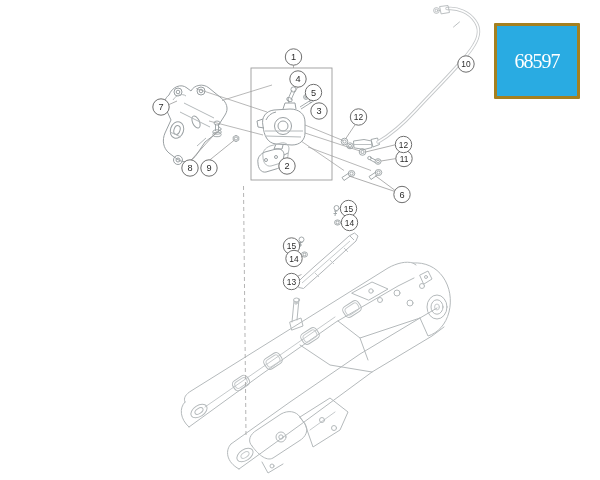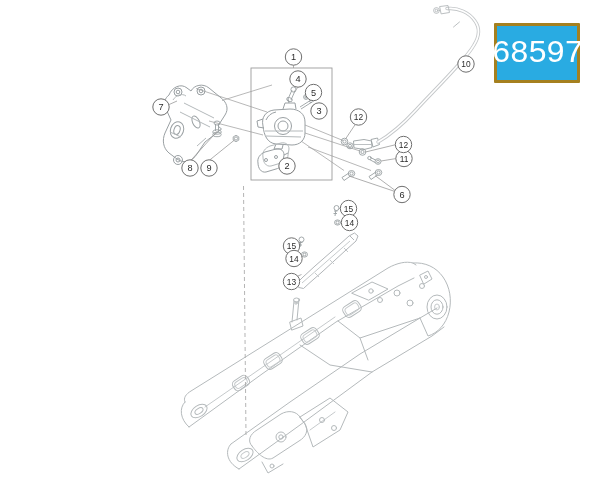--- a/index.html
+++ b/index.html
@@ -7,29 +7,29 @@
     position:relative;
     width:600px;height:480px;
     background:#ffffff;
     overflow:hidden;
     font-family:"Liberation Sans",sans-serif;
   }
   svg{position:absolute;left:0;top:0;}
   .badge{
     position:absolute;
     left:494px;top:23px;
-    width:86px;height:60px;
+    width:86px;height:76px;
     box-sizing:border-box;
     border:3px solid #a5801f;
     background:#29abe2;
     color:#fff;
     display:flex;align-items:center;justify-content:center;
-    font-size:32px;
+    font-size:20px;
     letter-spacing:-1px;
-    font-family:Liberation Mono, monospace;
+    font-family:Liberation Serif, serif;
     border-radius:1px;
   }
   .callout-num{
     font-family:"Liberation Sans",sans-serif;
     fill:#2b2b2b;
   }
 </style>
 </head>
 <body>
 

